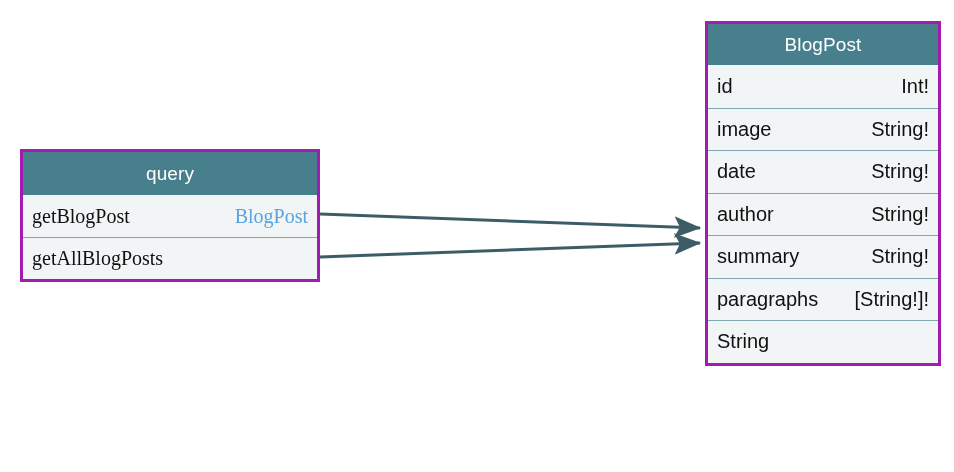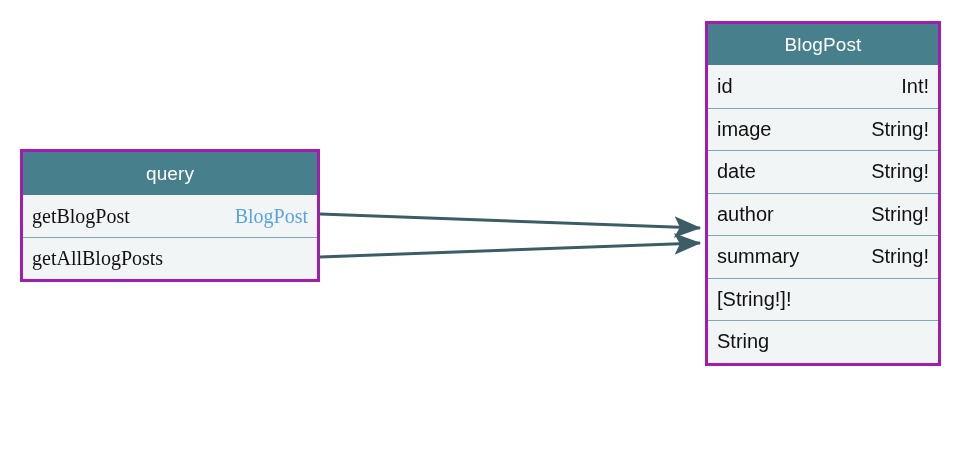--- a/index.html
+++ b/index.html
@@ -157,20 +157,21 @@
         <span class="field-type">String!</span>
       </div>
 
 
       <div class="row">
         <span class="field-name">summary</span>
         <span class="field-type">String!</span>
       </div>
 
       <div class="row">
+        <span class="field-name">paragraphs</span>
         <span class="field-type">[String!]!</span>
       </div>
 
 
       <div class="row">
         <span class="field-type">String</span>
       </div>
 
     </div>
   </div>

